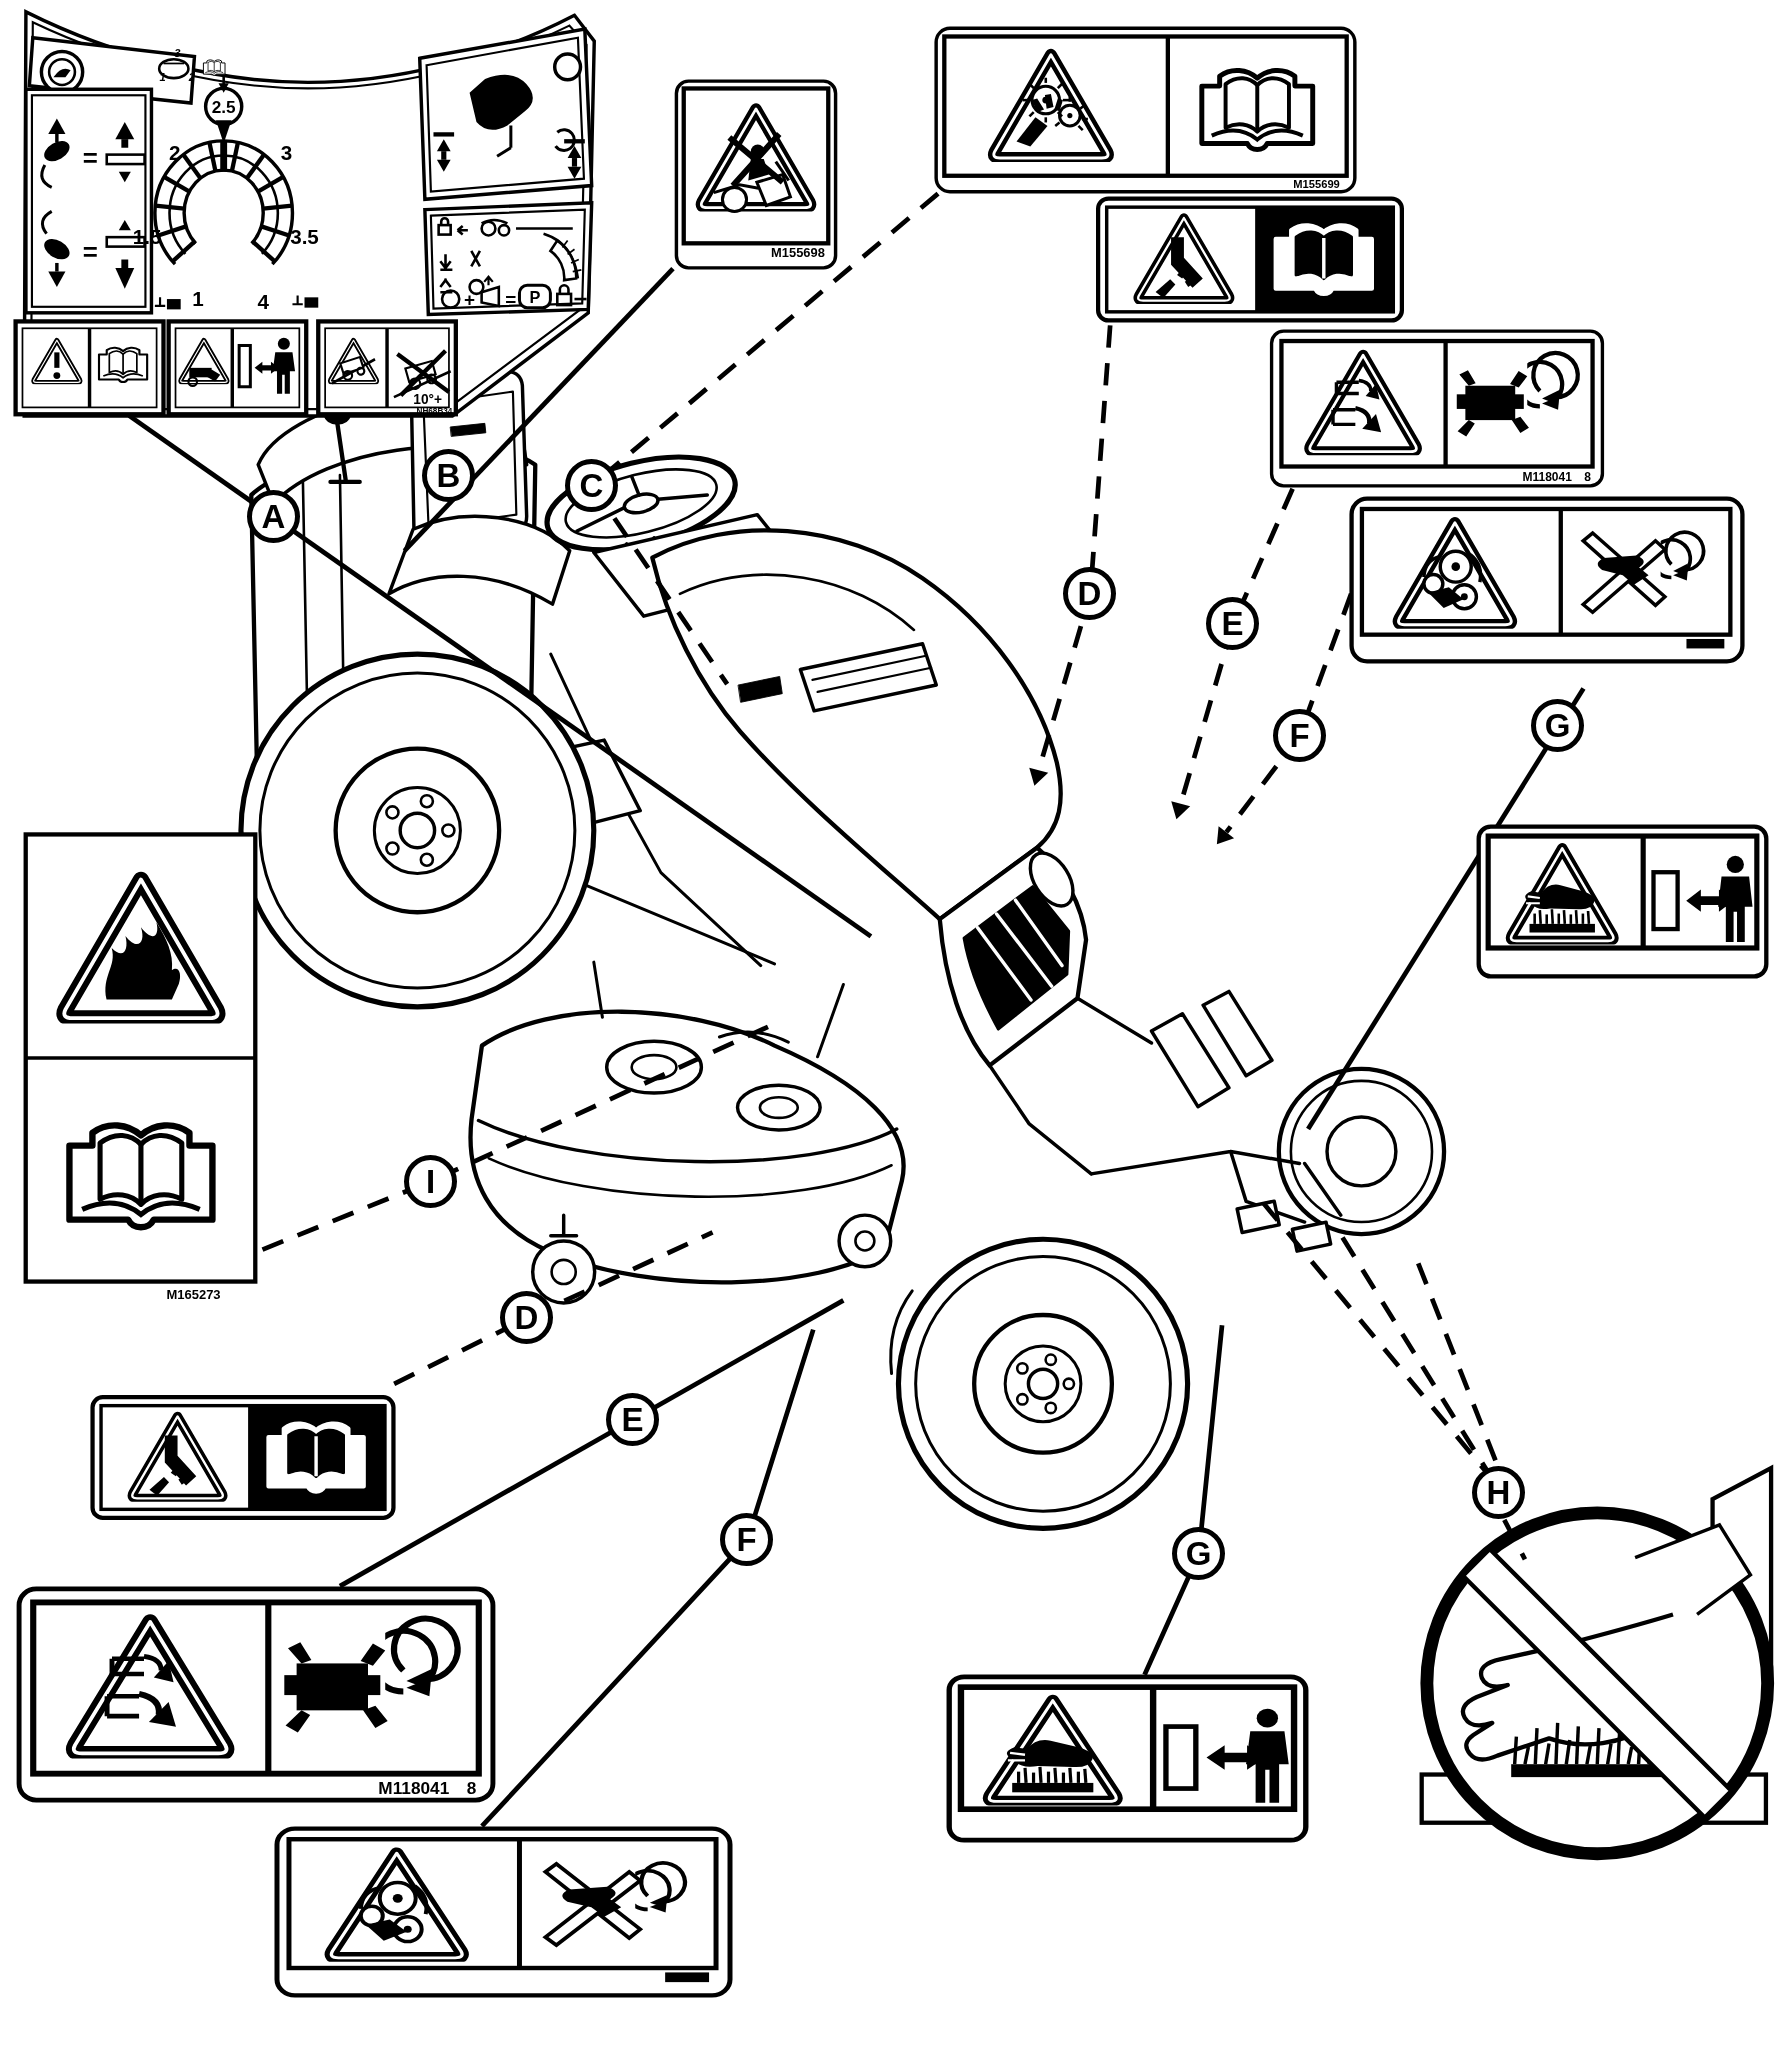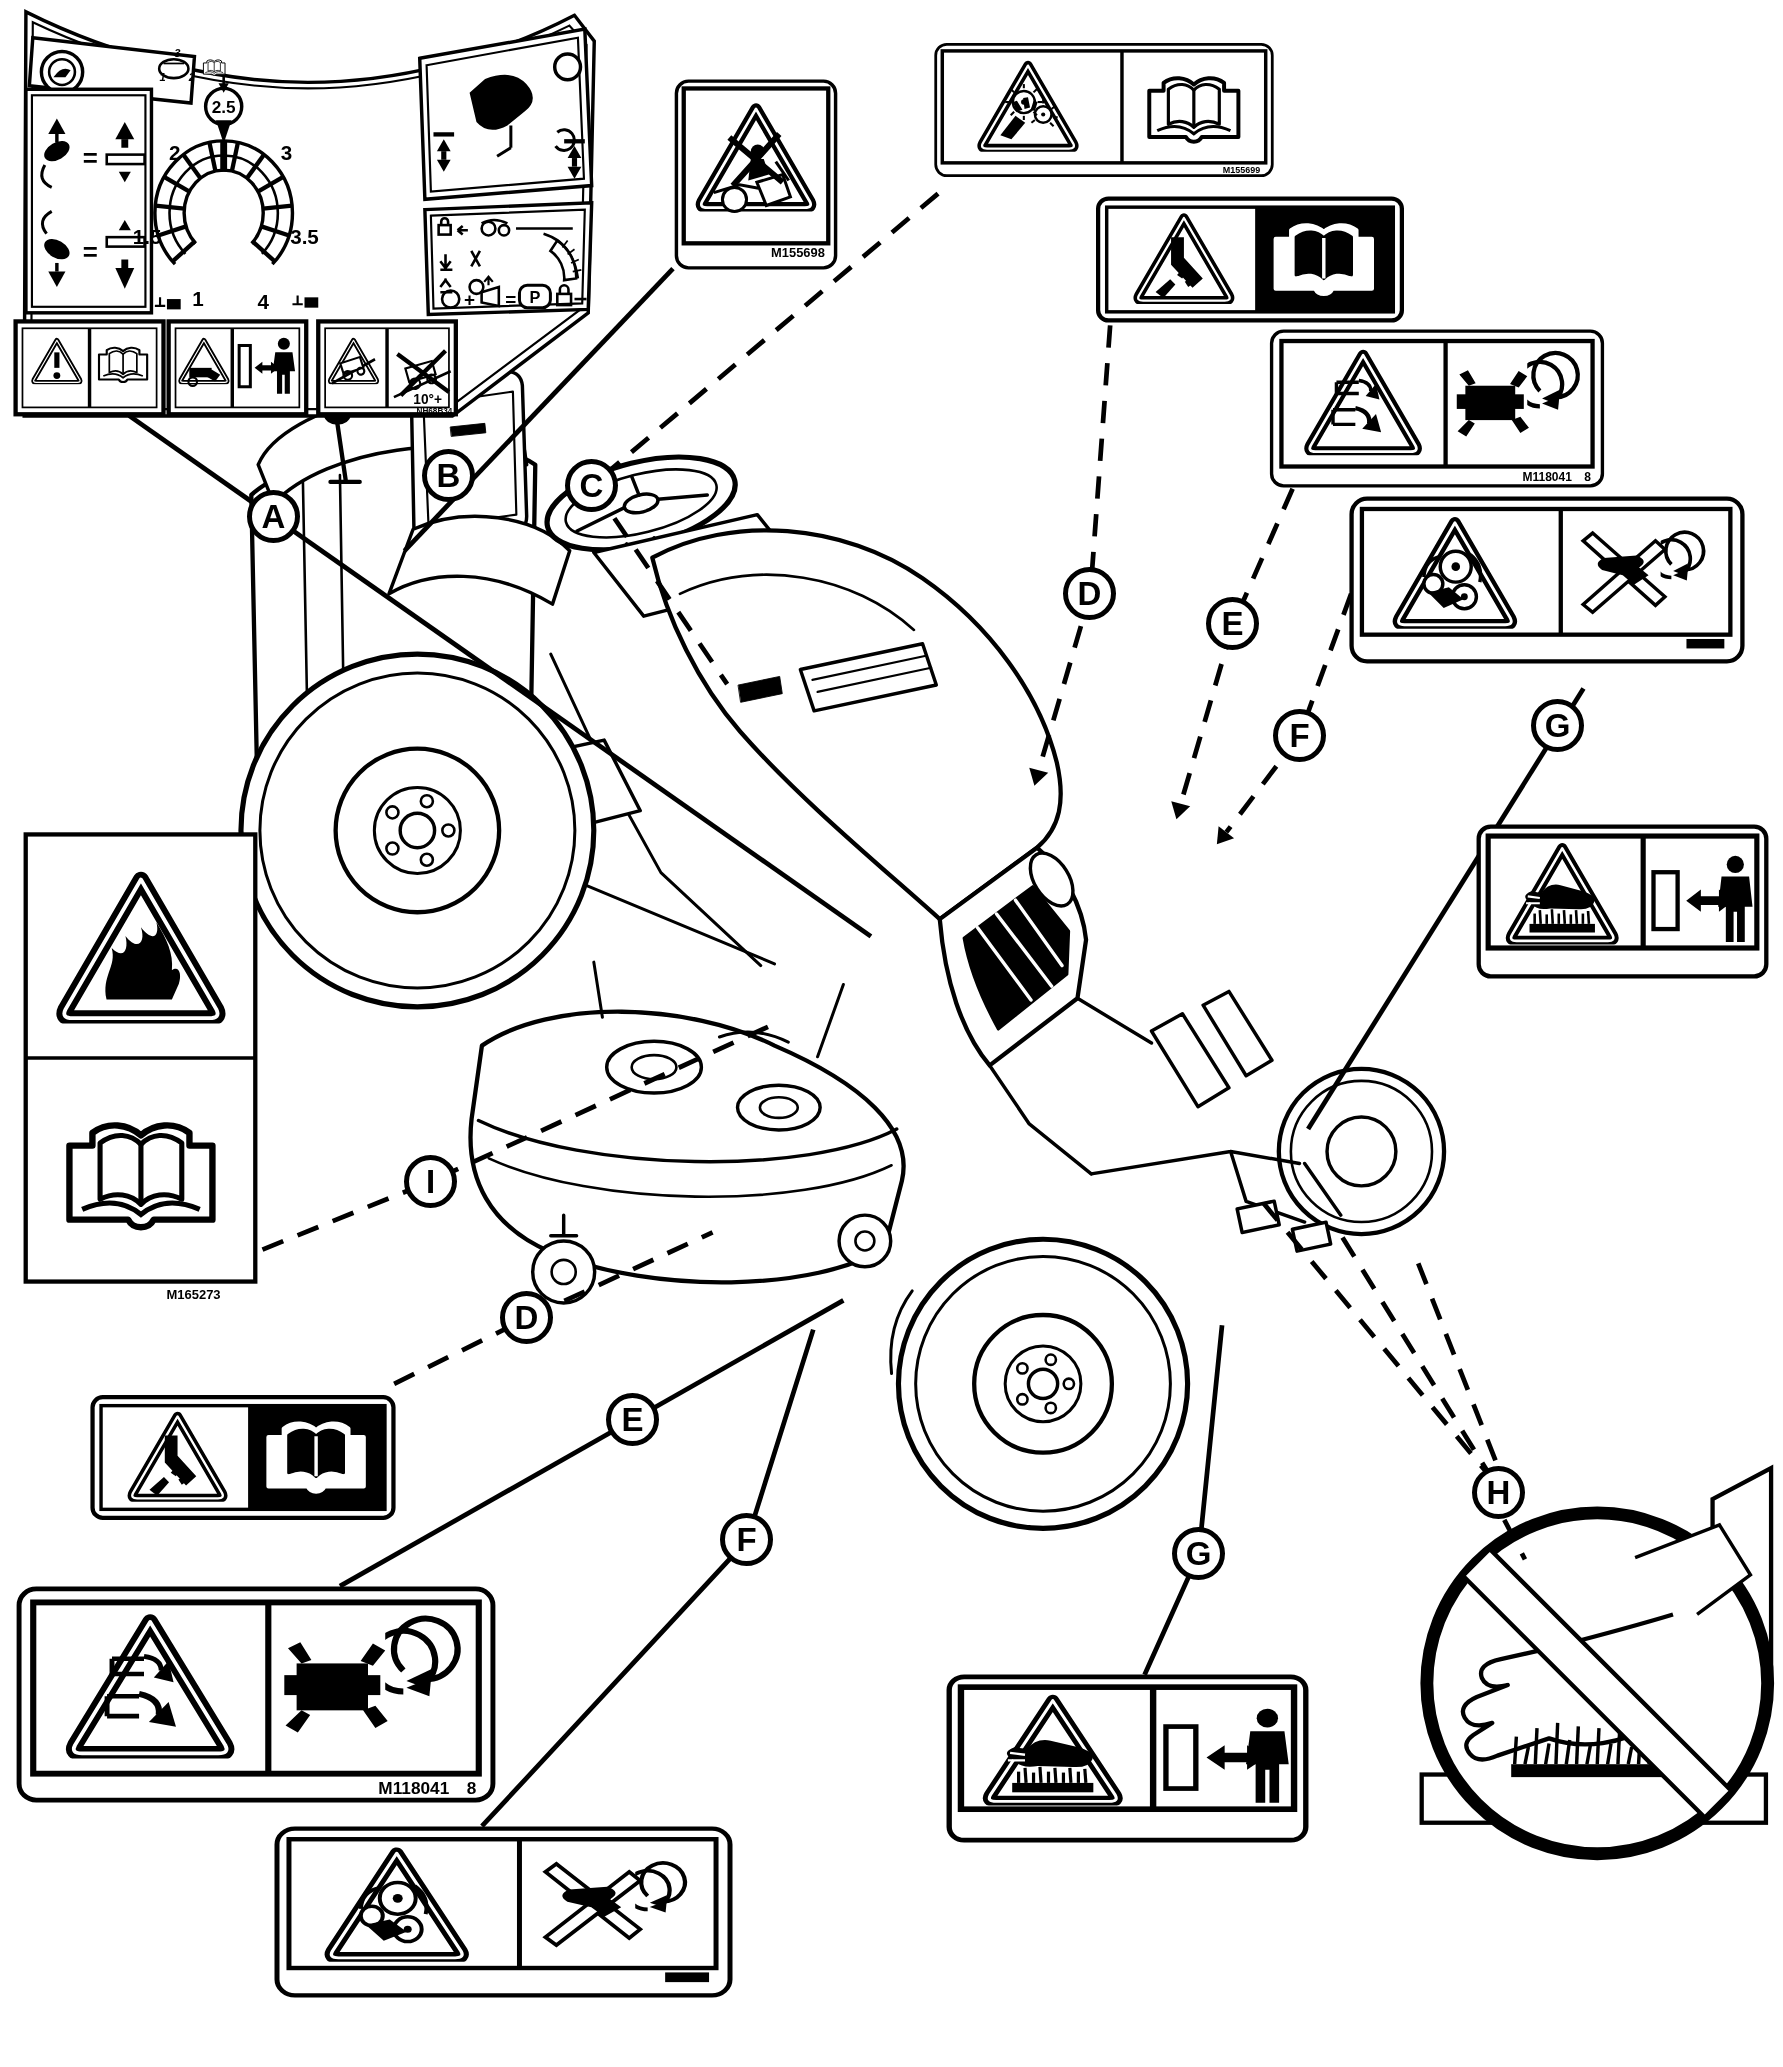--- a/index.html
+++ b/index.html
@@ -483,21 +483,21 @@
     <path d="M96 120 l30 -9 9 26 -28 10 z" fill="#fff" stroke="#000" stroke-width="3.5"></path>
     <path d="M118 96 l15 22" stroke="#000" stroke-width="3.5"></path>
     <circle cx="97" cy="84" r="8" fill="#000"></circle>
     <path d="M89 93 l15 0 6 18 -24 7 z" fill="#000"></path>
     <path d="M64 68 L126 120 M122 64 L68 124" stroke="#000" stroke-width="7"></path>
   </g>
   <text x="175" y="207" font-size="15" font-weight="bold" text-anchor="end">M155698</text>
 </svg>
 </div>
 
-<div class="decal" style="left:934px;top:26px;width:340px;height:168px">
+<div class="decal" style="left:934px;top:26px;width:423px;height:168px">
 <svg viewBox="0 0 492 195">
   <rect x="2.5" y="2.5" width="487" height="190" rx="16" fill="#fff" stroke="#000" stroke-width="4"></rect>
   <rect x="12" y="12" width="468" height="162" fill="#fff" stroke="#000" stroke-width="5"></rect>
   <line x1="272" y1="12" x2="272" y2="174" stroke="#000" stroke-width="5"></line>
   <use href="#tri" x="60" y="24" width="152" height="134"></use>
   <g>
     <g fill="#fff" stroke="#000" stroke-width="3.5">
       <circle cx="130" cy="86" r="16"></circle>
             <circle cx="158" cy="104" r="12"></circle>
     </g>

